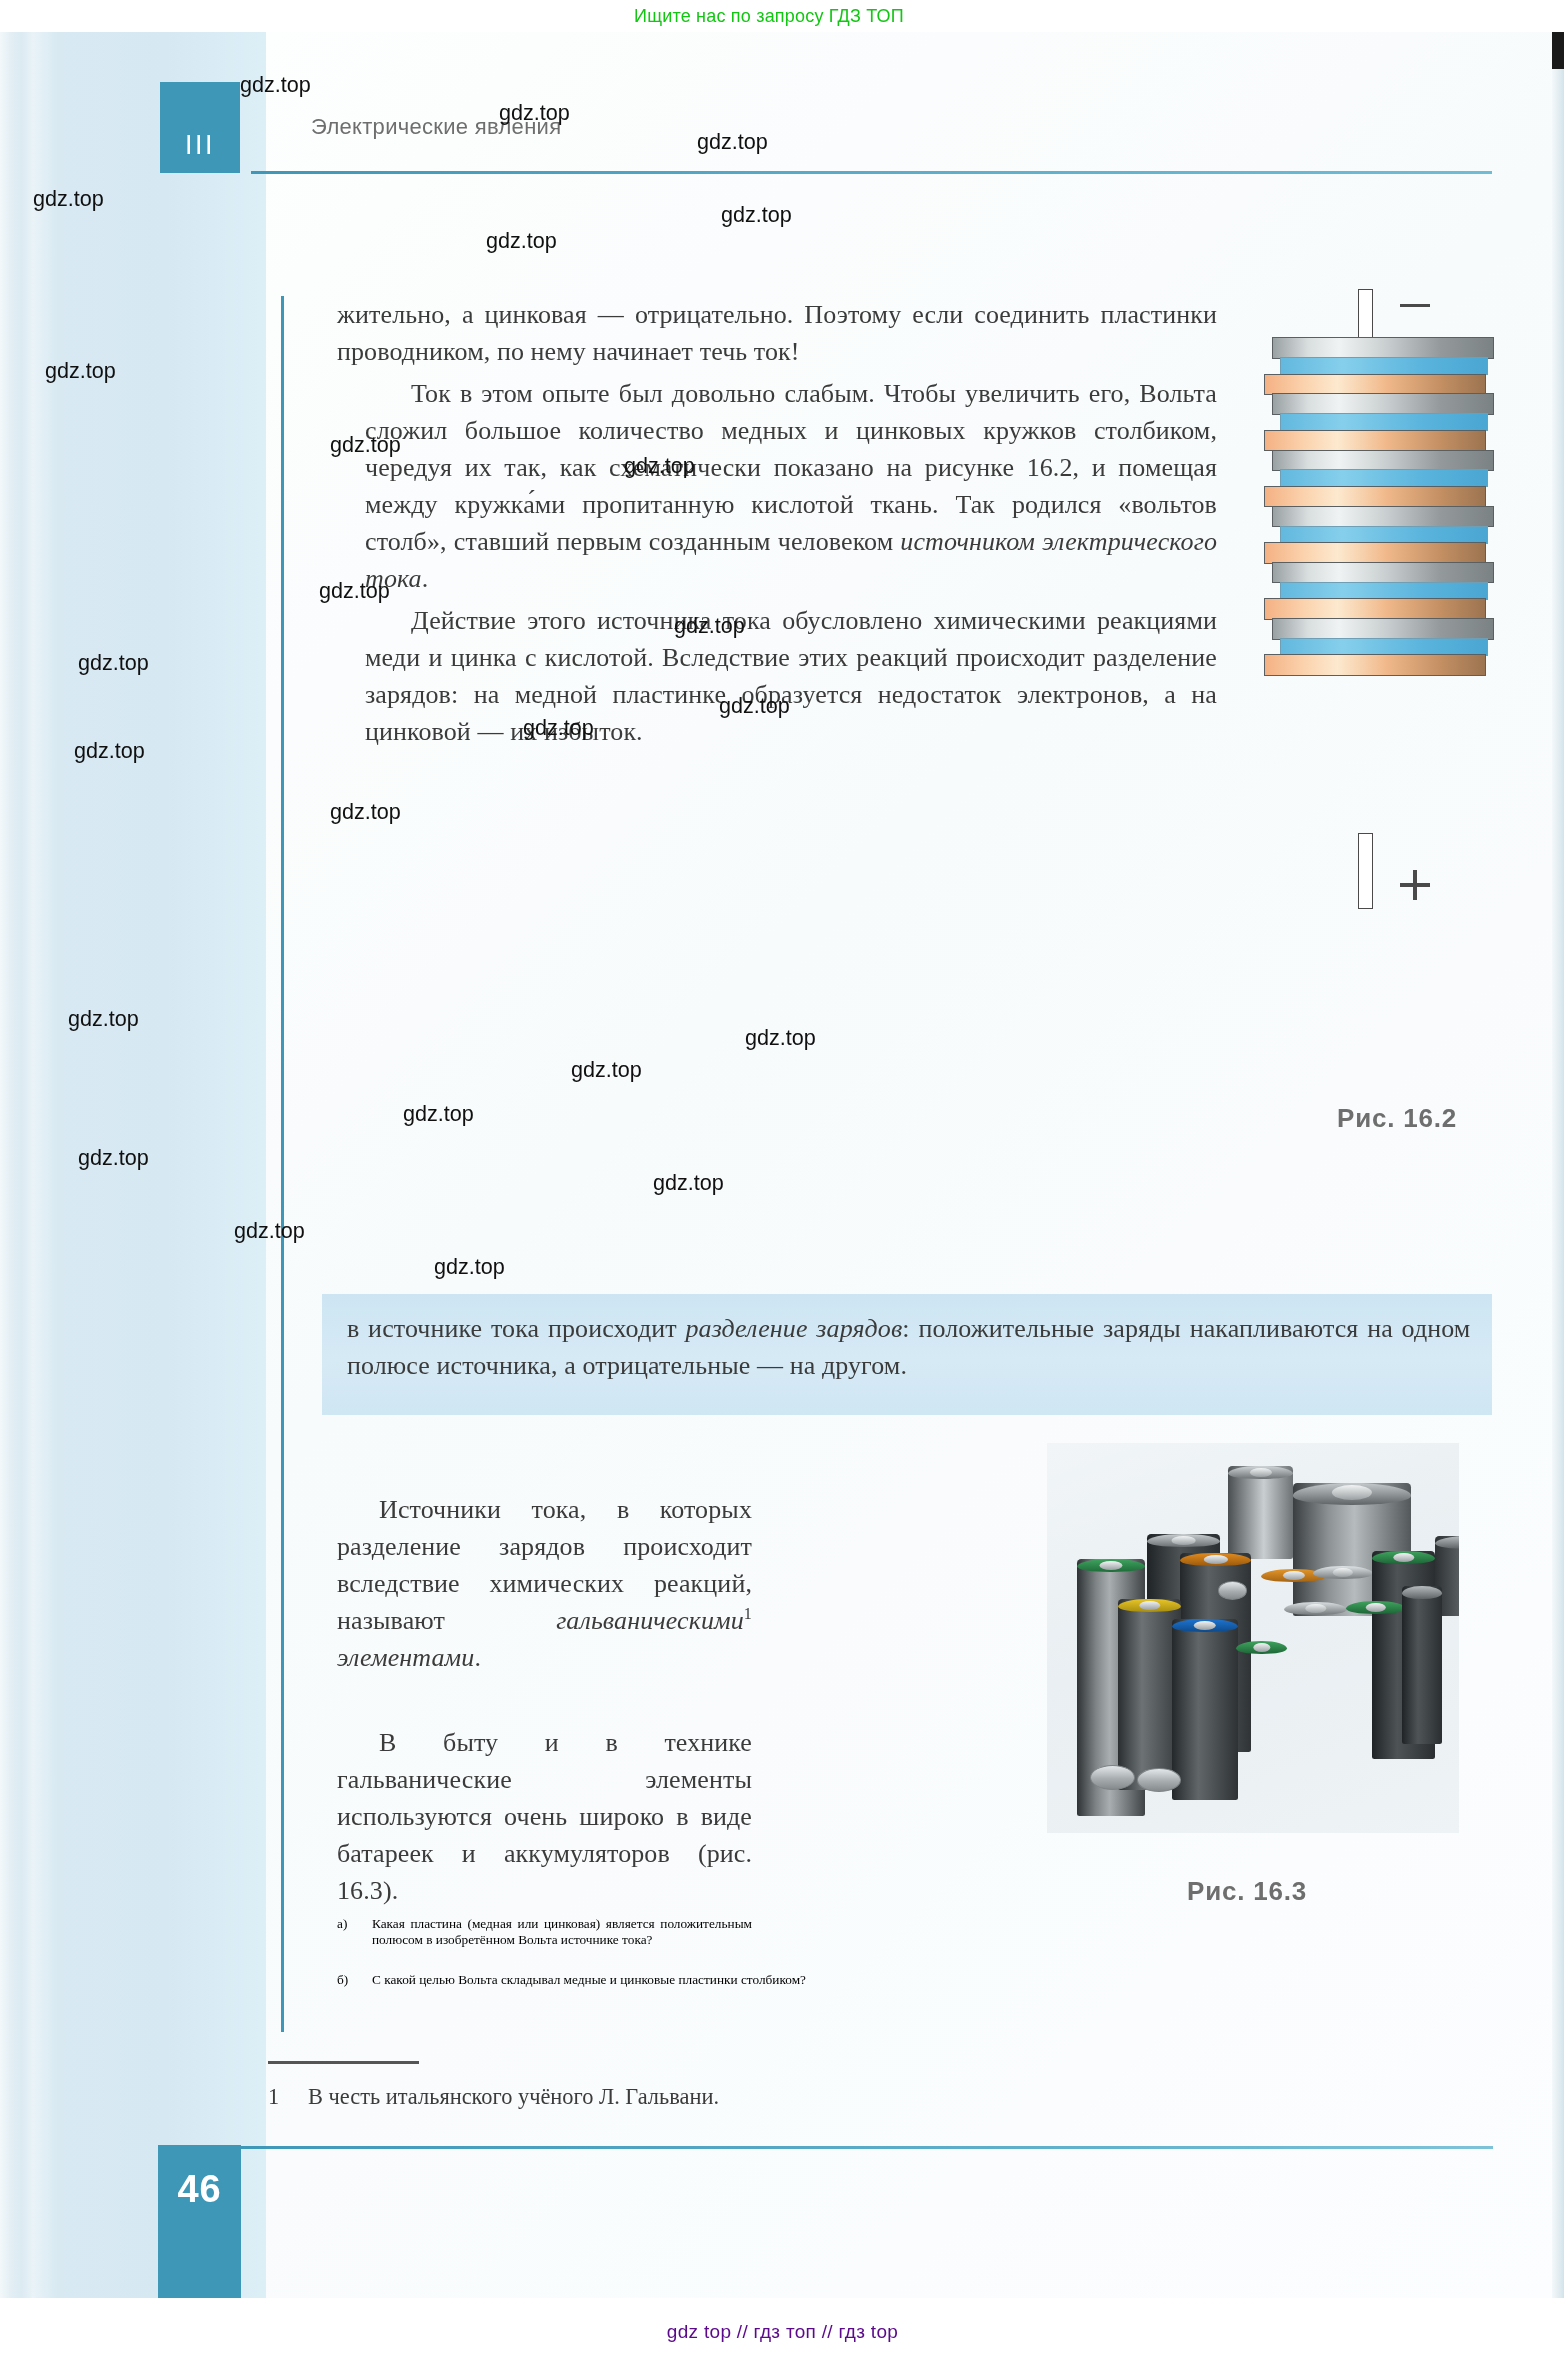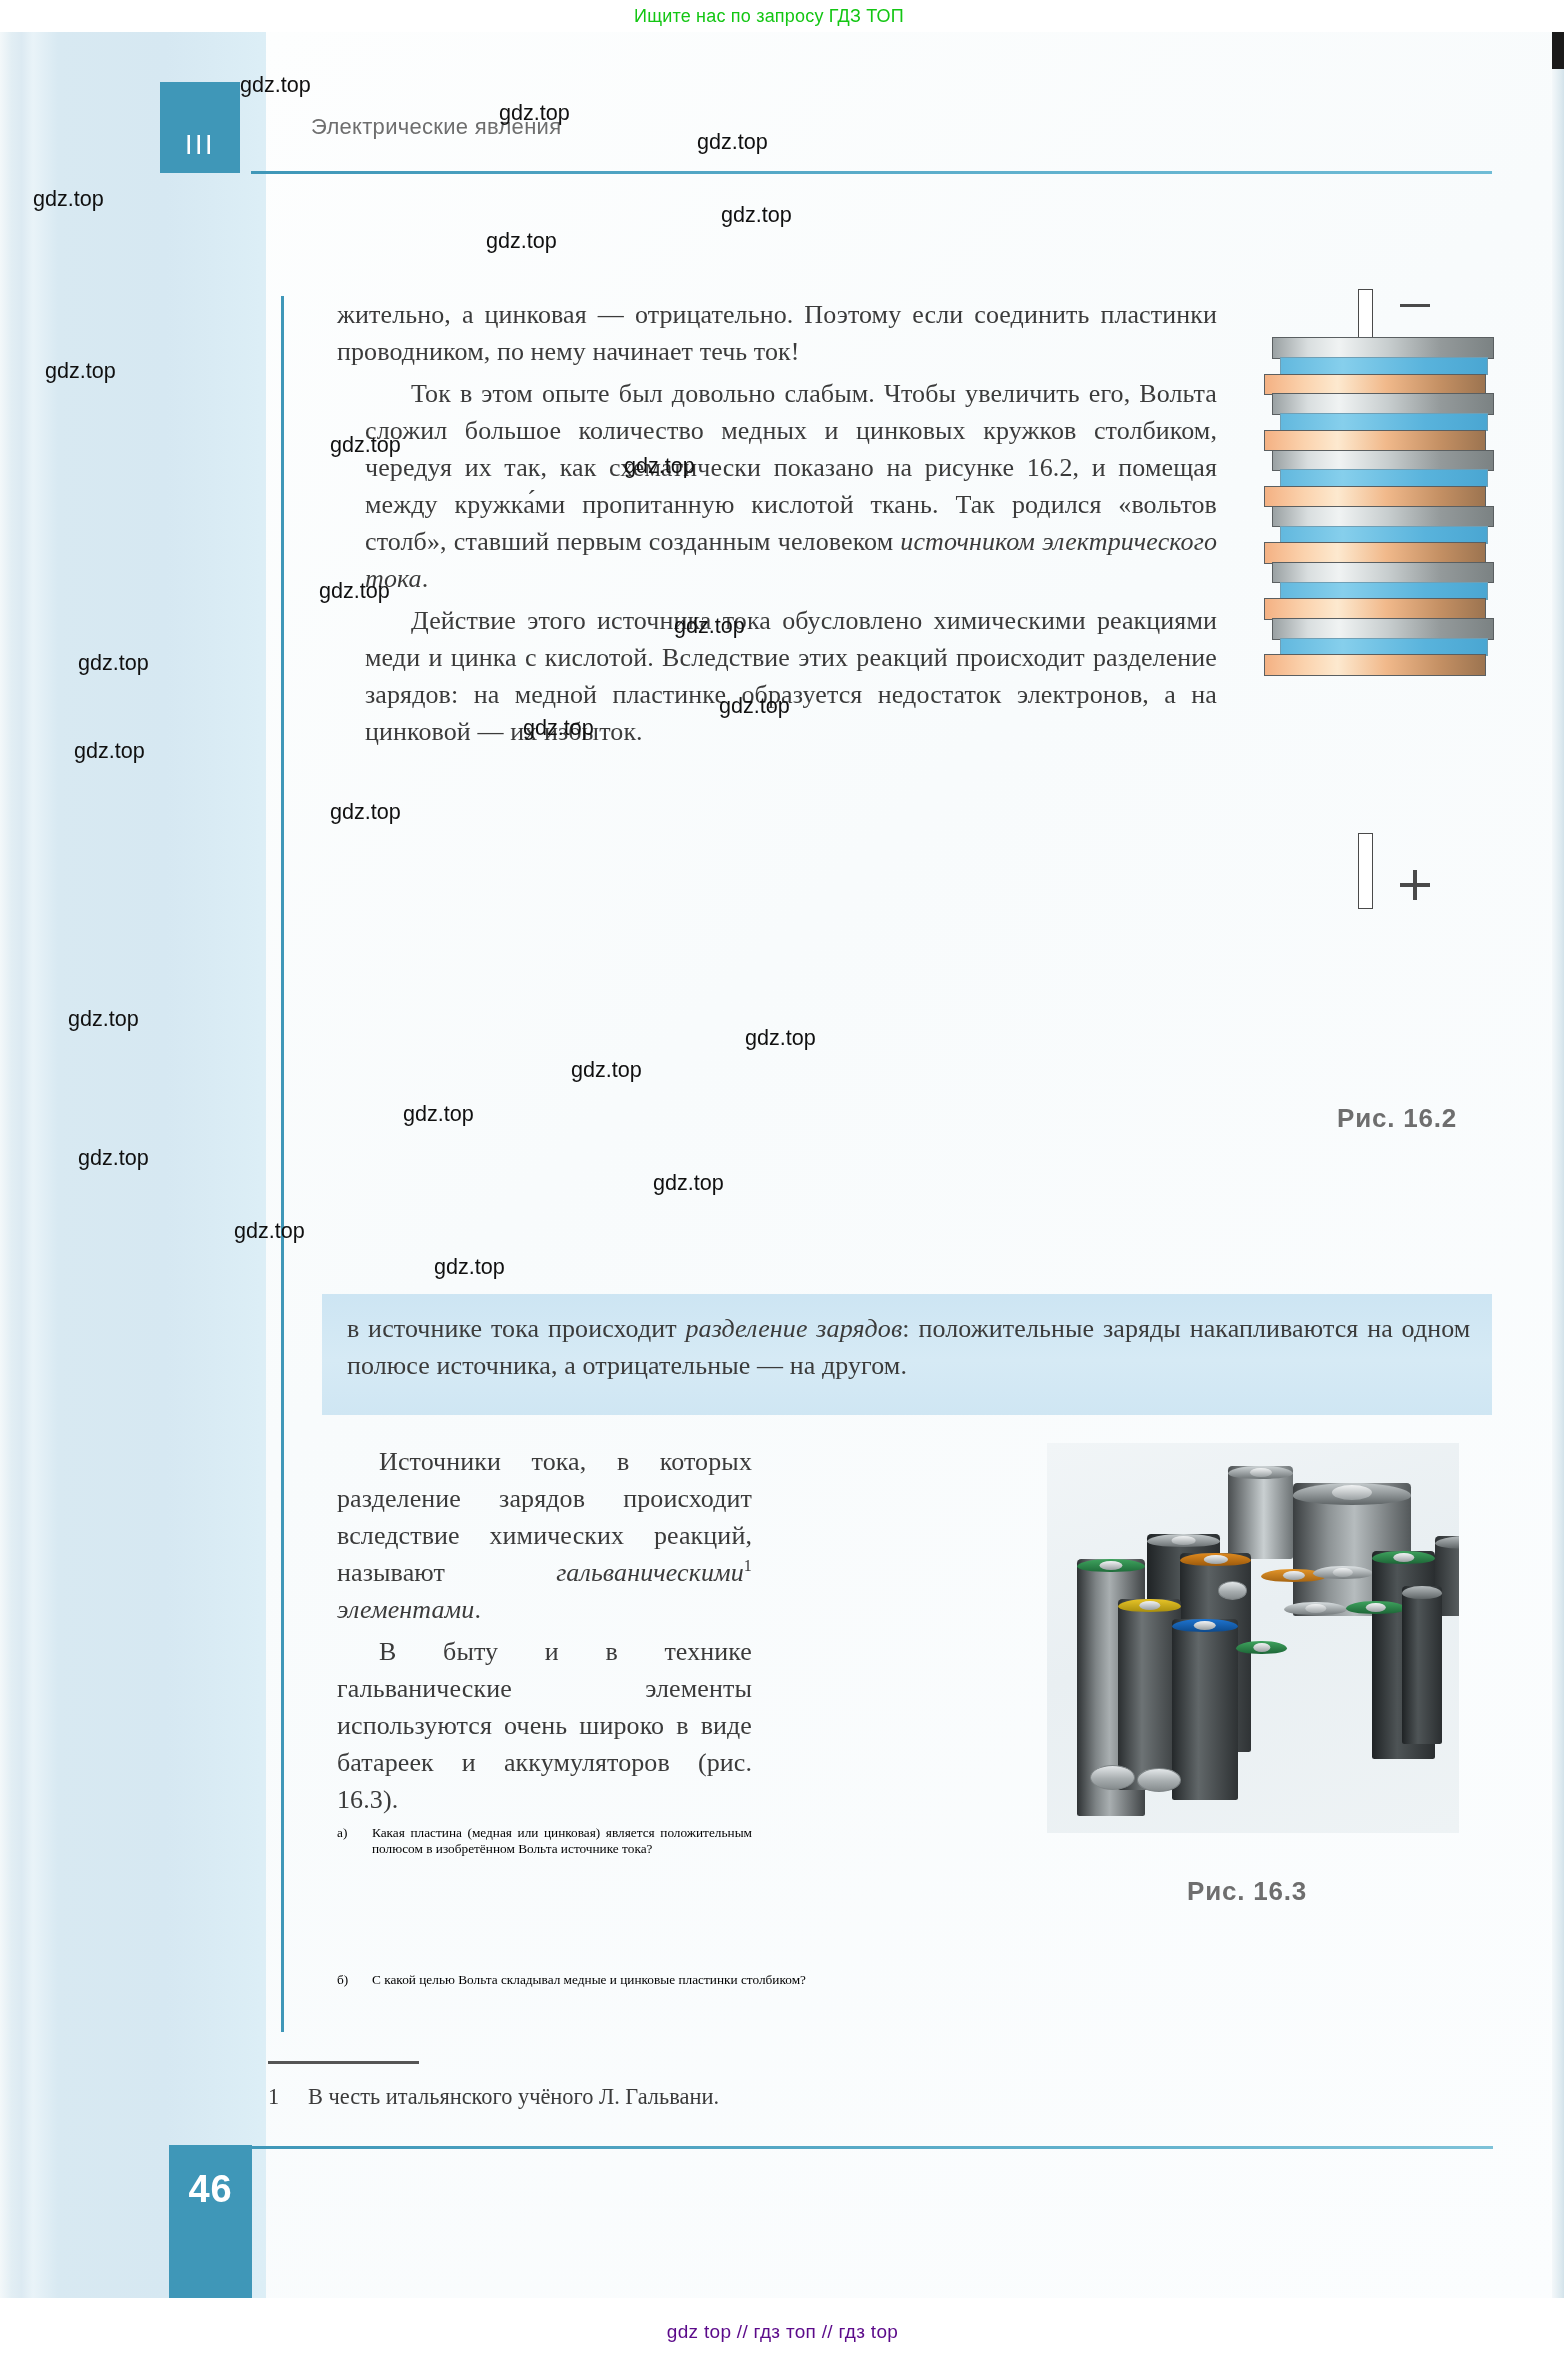--- a/index.html
+++ b/index.html
@@ -158,21 +158,21 @@
     width: 415px;
   }
   .narrow-col p {
     margin: 0;
     font-size: 26px;
     line-height: 37px;
     color: #3b3b3b;
     text-align: justify;
     letter-spacing: 0.1px;
   }
-  .narrow-col p.ind { text-indent: 42px; }
+  .narrow-col p.ind { text-indent: 42px; margin-top: 48px; }
   .narrow-col p + p { margin-top: 5px; }
 
   
   .qitem { display: flex; margin-top: 6.6px; }
   .qitem .mark { width: 35px; flex: 0 0 35px; }
   .qitem .txt { flex: 1; text-align: justify; }
 
   .wide-q {
     position: absolute;
     left: 337px; top: 1933px;
@@ -311,21 +311,20 @@
   .folio-chip {
     position: absolute;
     left: 158px; top: 2113px;
     width: 83px; height: 153px;
     background: #3f97b8;
     display: flex;
     align-items: flex-start;
     justify-content: center;
     padding-top: 23px;
     box-sizing: border-box;
-    margin-left: 11px;
   }
   .folio-chip .n {
     color: #ffffff;
     font-family: "Liberation Sans", sans-serif;
     font-size: 38px;
     font-weight: bold;
     letter-spacing: 0.8px;
   }
   .foot-rule {
     position: absolute;

